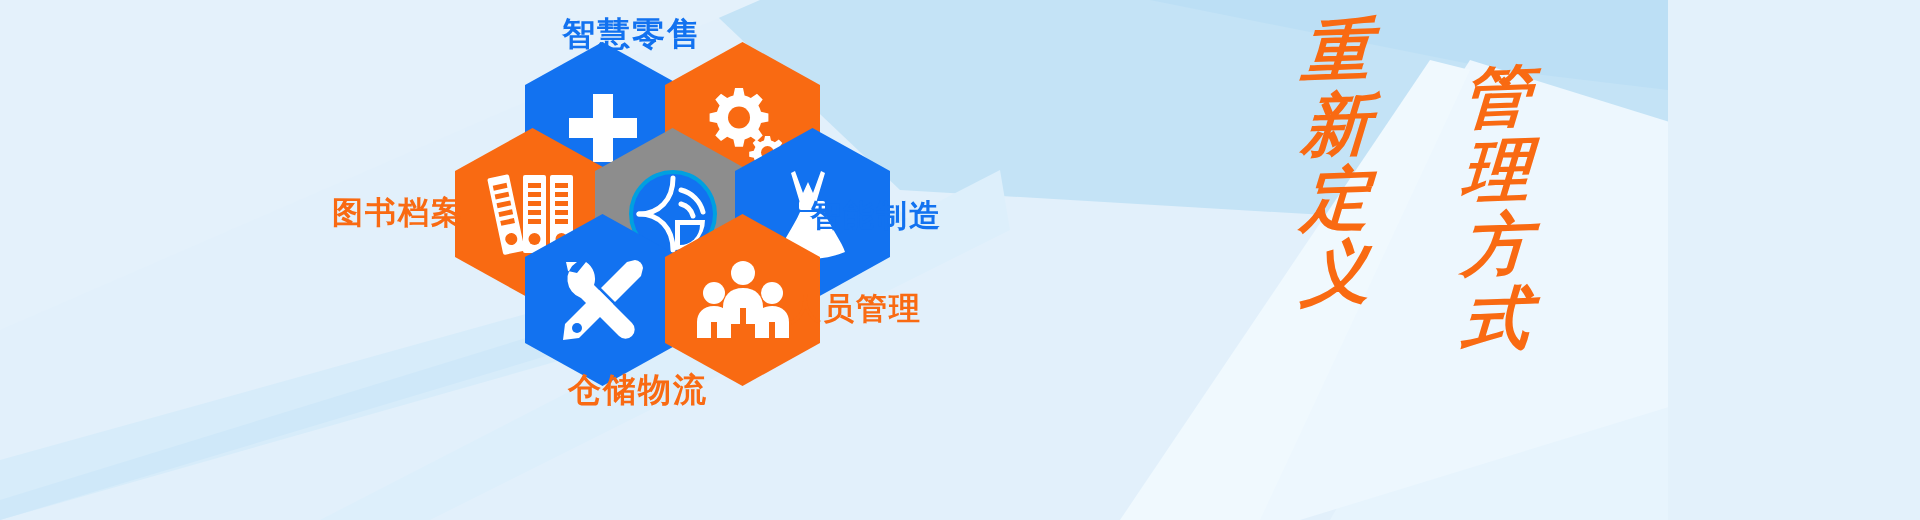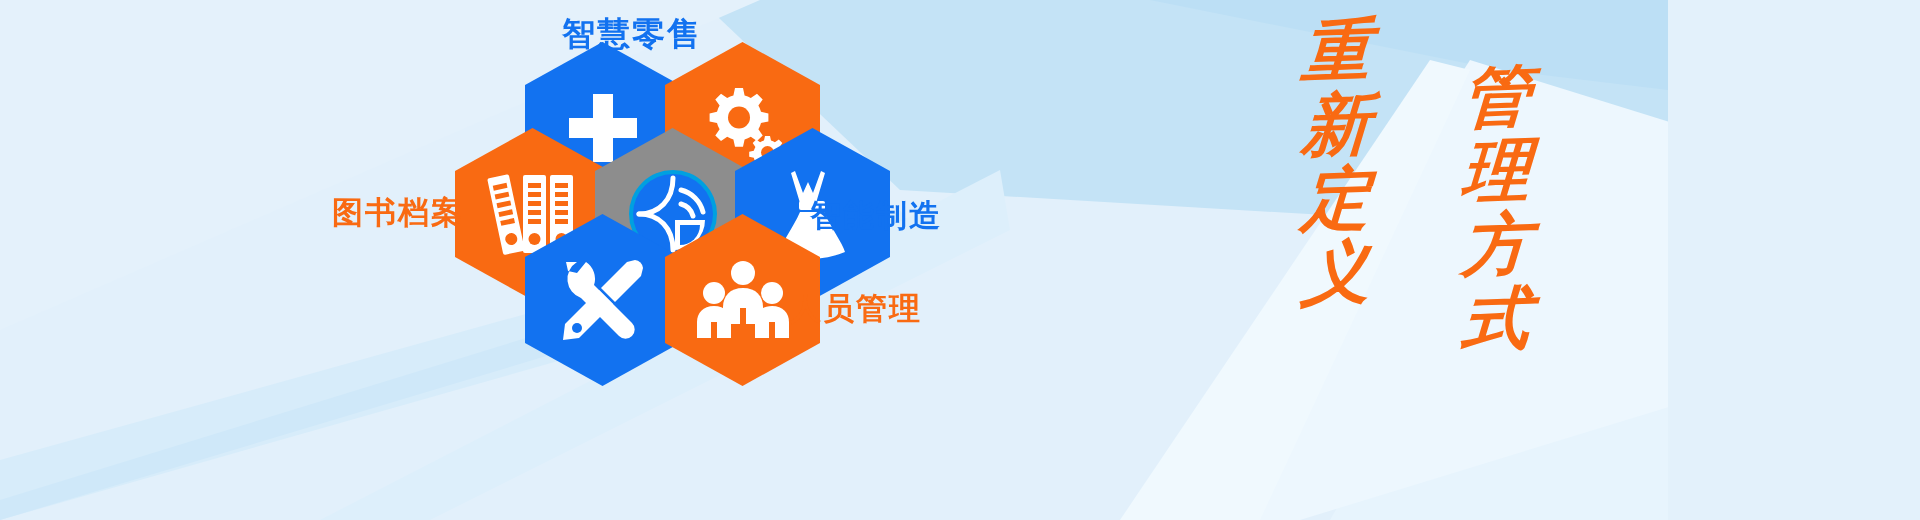--- a/index.html
+++ b/index.html
@@ -210,20 +210,21 @@
           <rect x="43" y="48" width="6" height="16" fill="#f96a12"></rect>
         </g>
       </svg>
     </div>
   </div>
 
   <div class="label blue" id="lbl-retail">智慧零售</div>
   <div class="label orange" id="lbl-books">图书档案</div>
   <div class="label blue" id="lbl-apparel">智能制造</div>
   <div class="label orange" id="lbl-people">人员管理</div>
+  <div class="label orange" id="lbl-warehouse">仓储物流</div>
 
   <div id="slogan">
     <div class="calli-col" id="calli-left">
       <span>重</span>
       <span>新</span>
       <span>定</span>
       <span>义</span>
     </div>
 
     <div class="calli-col" id="calli-right">

